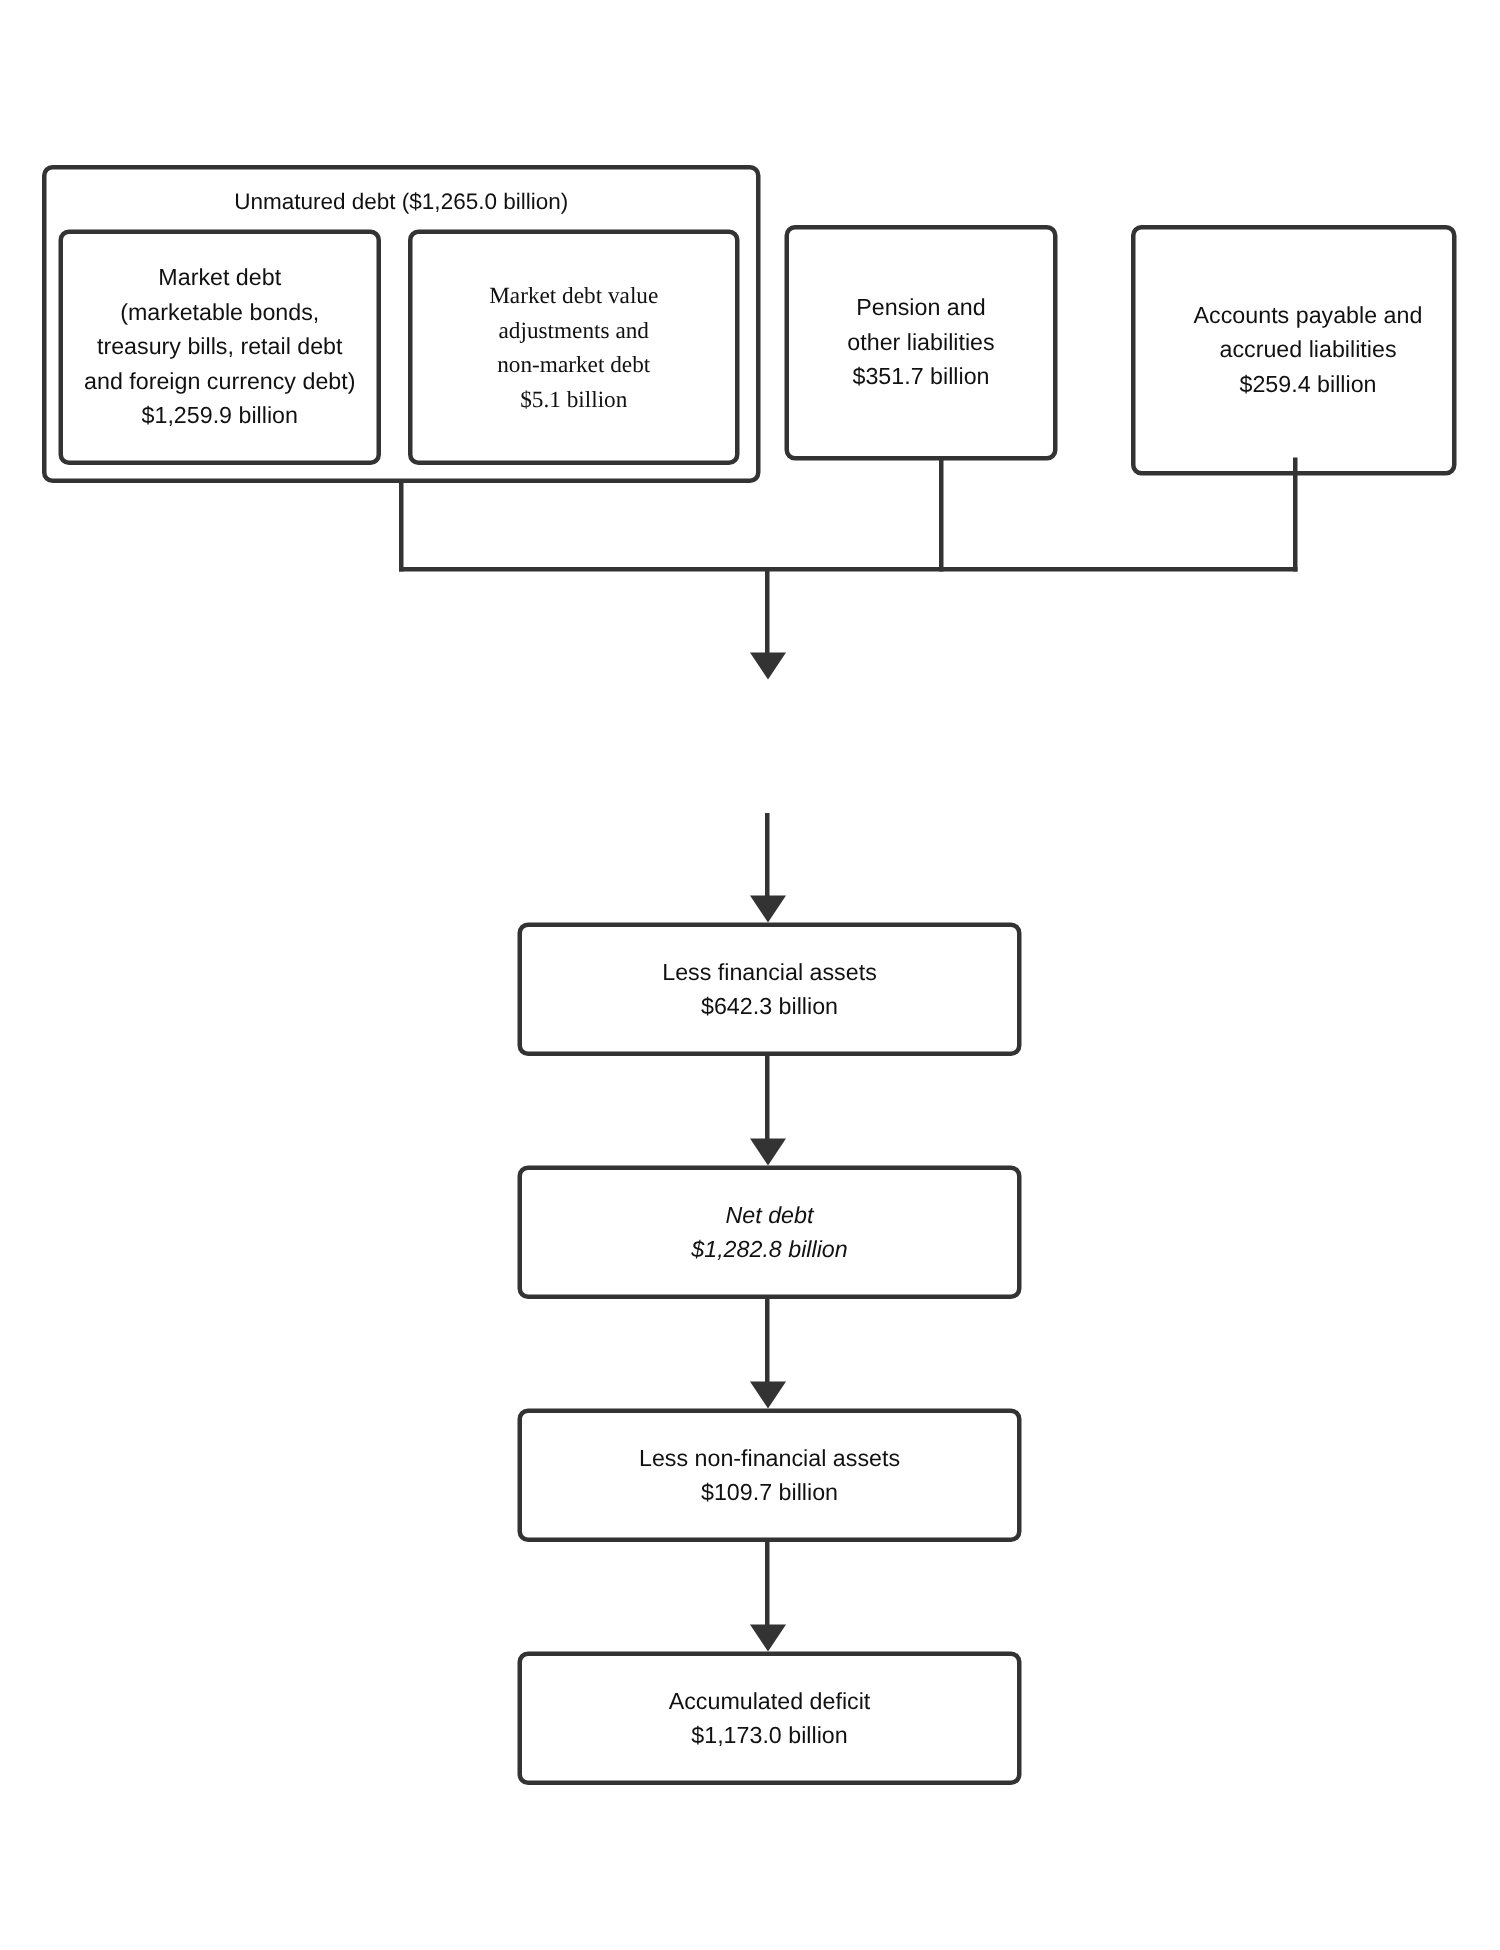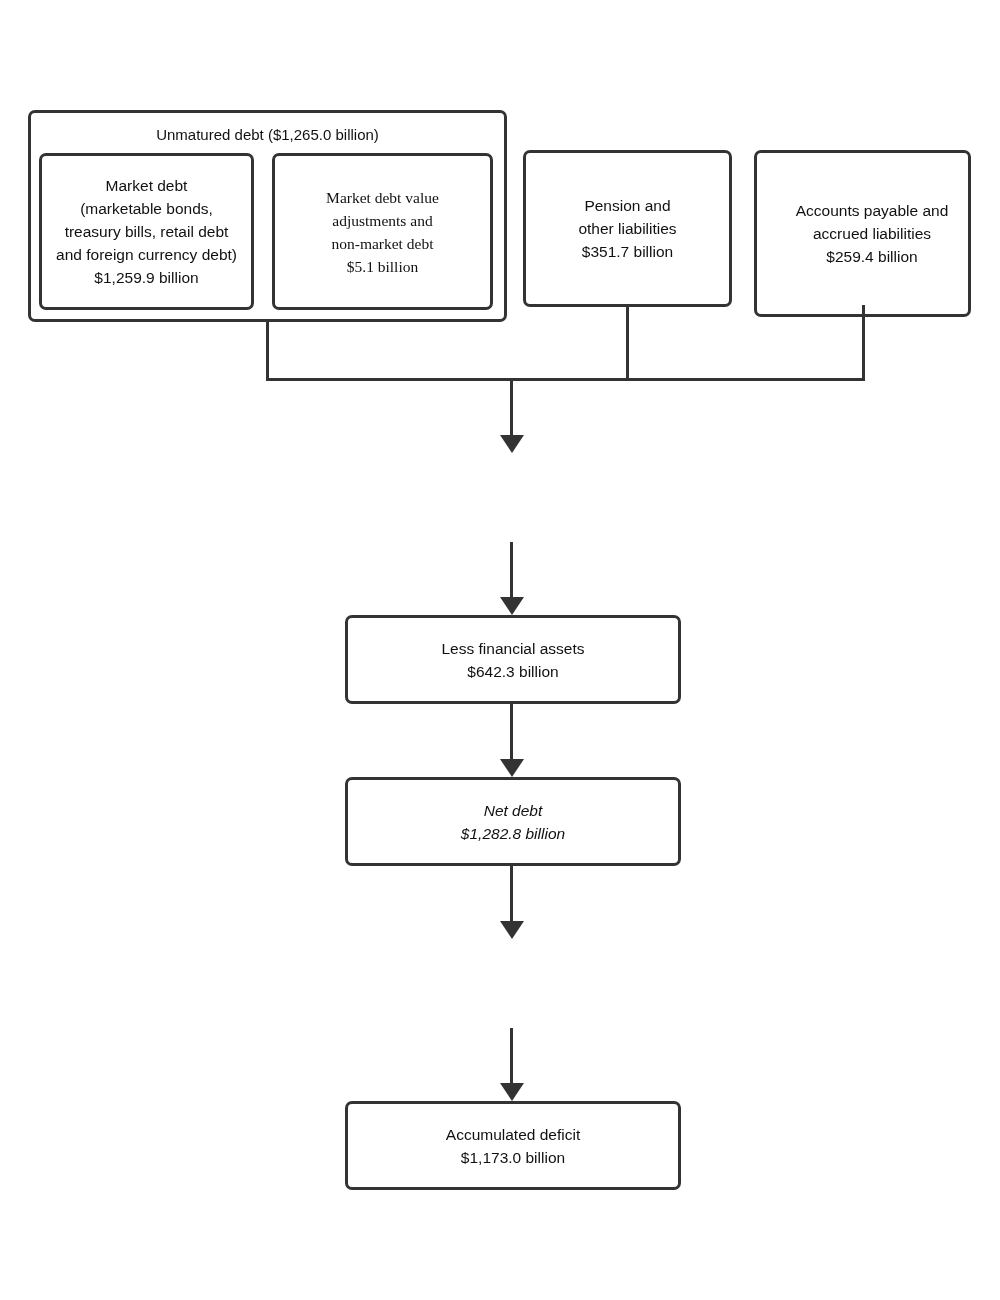--- a/index.html
+++ b/index.html
@@ -95,21 +95,21 @@
 $1,259.9 billion</span>
   </div>
 
   <div class="node" style="left:272px; top:153px; width:221px; height:157px;font-family:Liberation Serif, serif;">
     <span class="label">Market debt value
 adjustments and
 non-market debt
 $5.1 billion</span>
   </div>
 
-  <div class="node" style="left:523px; top:150px; width:209px; height:157px;">
+  <div class="node" style="left:523px; top:150px; width:182px; height:157px;">
     <span class="label">Pension and
 other liabilities
 $351.7 billion</span>
   </div>
 
   <div class="node" style="left:754px; top:150px; width:217px; height:167px;padding-left:19px;">
     <span class="label">Accounts payable and
 accrued liabilities
 $259.4 billion</span>
   </div>
@@ -138,20 +138,24 @@
   <div class="arrowhead" style="left:500px; top:759px;"></div>
 
   <div class="node" style="left:345px; top:777px; width:336px; height:89px;font-style:italic;">
     <span class="label">Net debt
 $1,282.8 billion</span>
   </div>
 
   <div class="edge-v" style="left:510px; top:866px; height:56px;"></div>
   <div class="arrowhead" style="left:500px; top:921px;"></div>
 
+  <div class="node" style="left:345px; top:939px; width:336px; height:89px;">
+    <span class="label">Less non-financial assets
+$109.7 billion</span>
+  </div>
 
   <div class="edge-v" style="left:510px; top:1028px; height:56px;"></div>
   <div class="arrowhead" style="left:500px; top:1083px;"></div>
 
   <div class="node" style="left:345px; top:1101px; width:336px; height:89px;">
     <span class="label">Accumulated deficit
 $1,173.0 billion</span>
   </div>
 
 </div>

